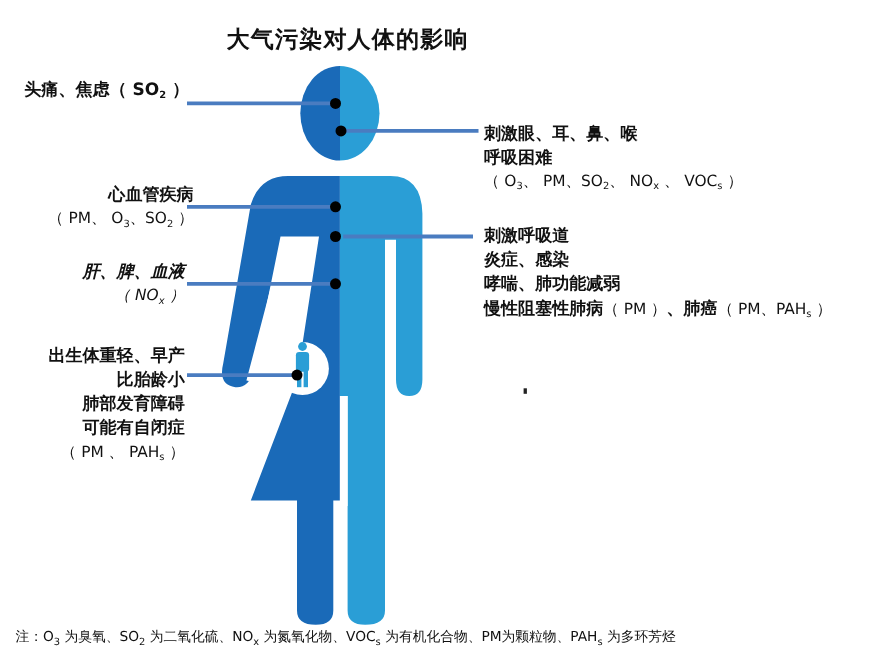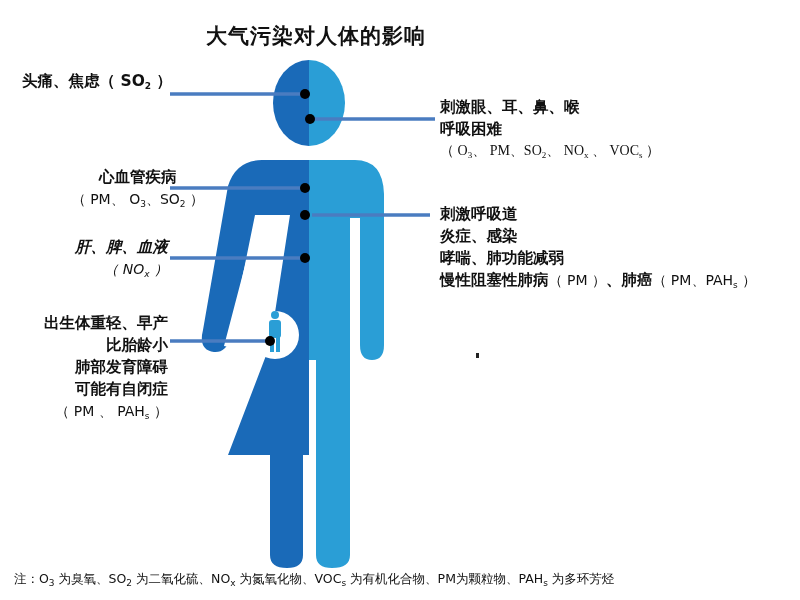--- a/index.html
+++ b/index.html
@@ -69,39 +69,39 @@
     <circle cx="305" cy="215" r="5"></circle>
     <circle cx="305" cy="258" r="5"></circle>
     <circle cx="270" cy="341" r="5"></circle>
   </g>
 </svg>
 
 <div class="lbl r" style="right:628px;top:70px;">
   <div><span>头痛、焦虑（ SO</span><sub>2</sub><span> ）</span></div>
 </div>
 
-<div class="lbl r" style="right:596px;top:166px;text-align:center;">
+<div class="lbl r" style="right:624px;top:166px;">
   <div>心血管疾病</div>
   <div class="paren"><span>（ PM、 O</span><sub>3</sub><span>、SO</span><sub>2</sub><span> ）</span></div>
 </div>
 
 <div class="lbl r" style="right:632px;top:236px;font-style:italic;">
   <div>肝、脾、血液</div>
   <div class="paren"><span>（ NO</span><sub>x</sub><span> ）</span></div>
 </div>
 
 <div class="lbl r" style="right:632px;top:312px;text-align:right;">
   <div>出生体重轻、早产</div>
   <div>比胎龄小</div>
   <div>肺部发育障碍</div>
   <div>可能有自闭症</div>
   <div class="paren"><span>（ PM 、 PAH</span><sub>s</sub><span> ）</span></div>
 </div>
 
-<div class="lbl" style="left:440px;top:96px;font-family:Liberation Serif, serif;">
+<div class="lbl" style="left:440px;top:110px;">
   <div>刺激眼、耳、鼻、喉</div>
   <div>呼吸困难</div>
   <div class="paren"><span>（ O</span><sub>3</sub><span>、 PM、SO</span><sub>2</sub><span>、 NO</span><sub>x</sub><span> 、 VOC</span><sub>s</sub><span> ）</span></div>
 </div>
 
 <div class="lbl" style="left:440px;top:203px;">
   <div>刺激呼吸道</div>
   <div>炎症、感染</div>
   <div>哮喘、肺功能减弱</div>
   <div><span>慢性阻塞性肺病</span><span class="paren">（ PM ）</span><span>、肺癌</span><span class="paren"><span>（ PM、PAH</span><sub>s</sub><span> ）</span></span></div>

